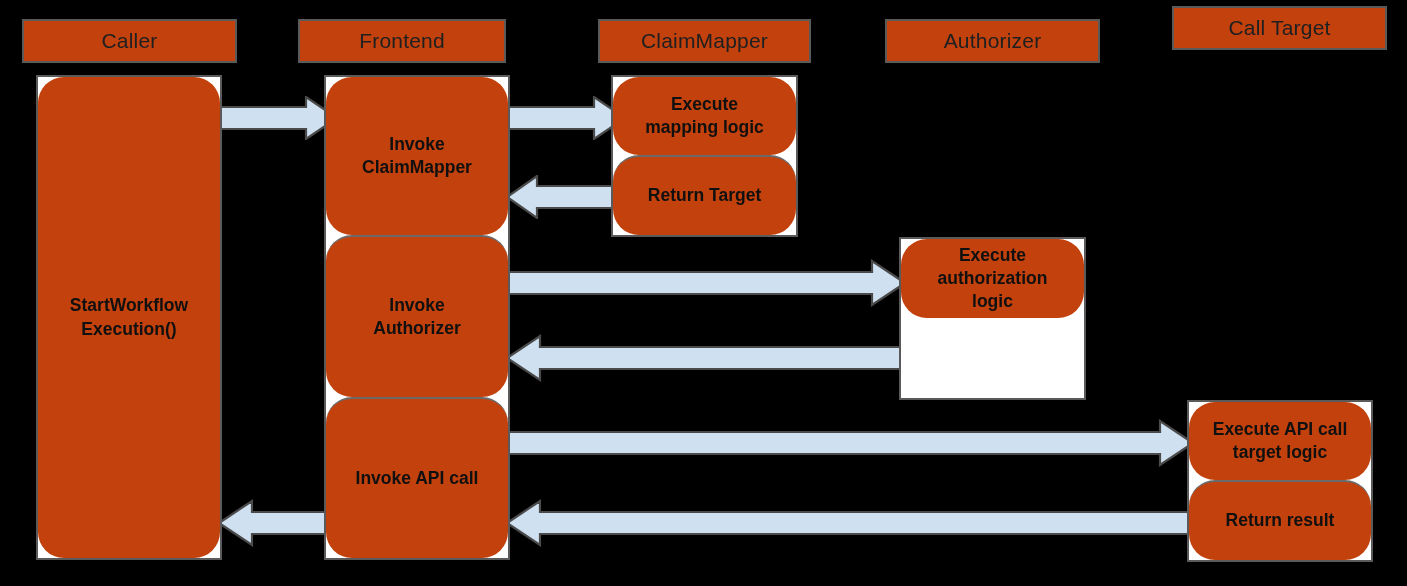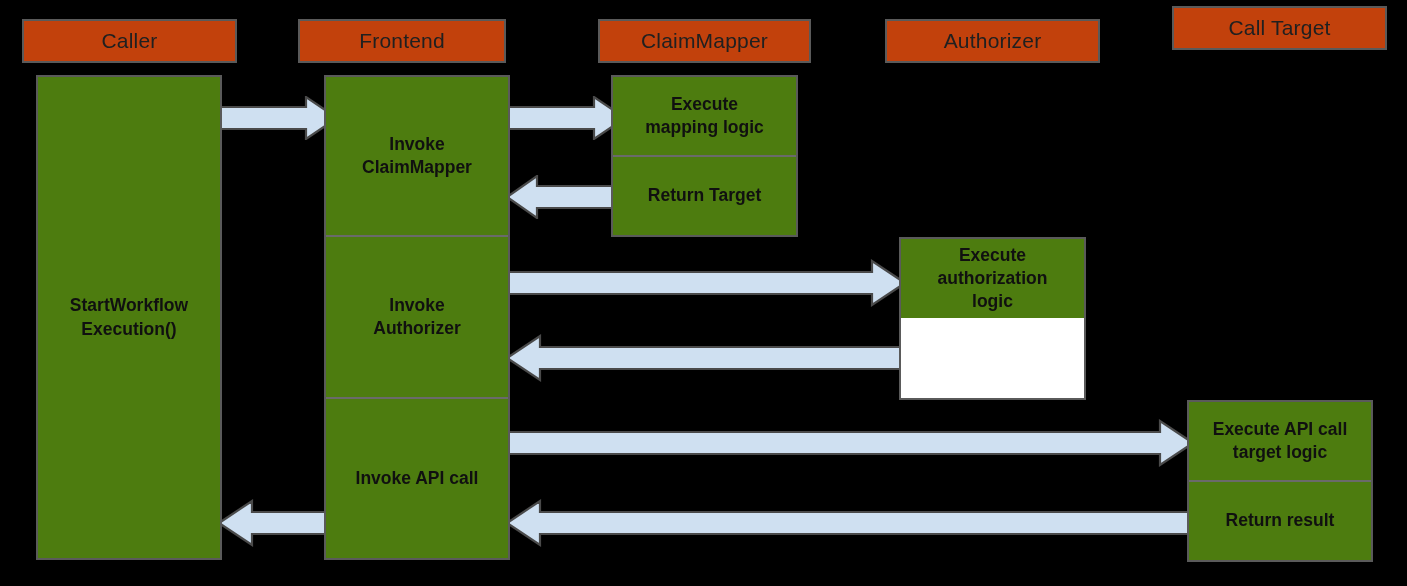--- a/index.html
+++ b/index.html
@@ -47,21 +47,22 @@
     flex: 1 1 auto;
     display: flex;
     align-items: center;
     justify-content: center;
     text-align: center;
     color: #101010;
     font-size: 17.5px;
     font-weight: bold;
     line-height: 1.32;
     padding: 2px 6px;
-    background: #4d7c0f;
+    background: #c2410c;
+    border-radius: 26px;
   }
   .cell + .cell {
     border-top: 2px solid #6a6a6a;
   }
   
   .arrow {
     position: absolute;
     z-index: 1;
   }
   .arrow svg { display: block; }

